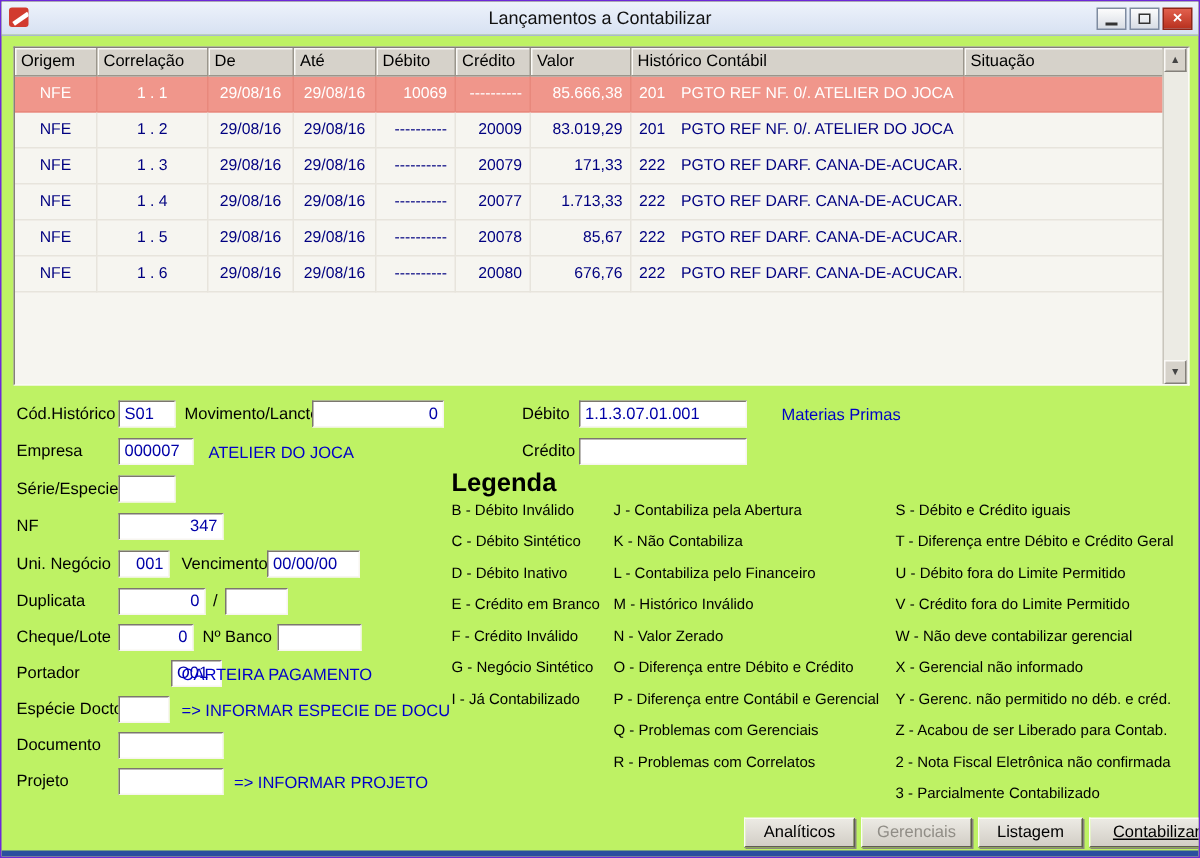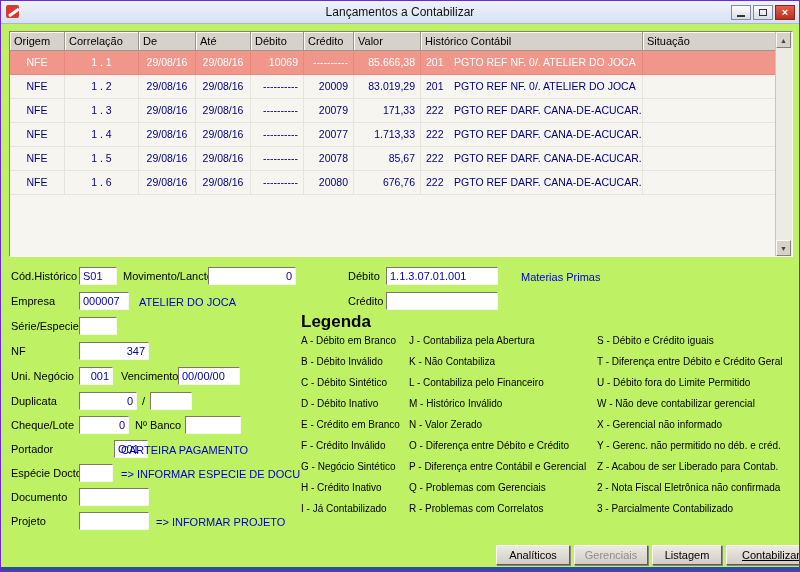--- a/index.html
+++ b/index.html
@@ -224,45 +224,44 @@
 
   <span class="lbl" style="left:10px;top:490px">Documento</span>
   <input class="inp" style="left: 78px; top: 487px; width: 70px;" value="">
 
   <span class="lbl" style="left:10px;top:514px">Projeto</span>
   <input class="inp" style="left: 78px; top: 511px; width: 70px;" value="">
   <span class="hint" style="left:155px;top:515px">=&gt; INFORMAR PROJETO</span>
 
   <span class="legend-title" style="left:300px;top:311px;position:absolute">Legenda</span>
   <div class="lcol" style="left:300px;top:329px">
-    <div>A - Débito em Branco</div>
     <div>B - Débito Inválido</div>
     <div>C - Débito Sintético</div>
     <div>D - Débito Inativo</div>
     <div>E - Crédito em Branco</div>
     <div>F - Crédito Inválido</div>
     <div>G - Negócio Sintético</div>
-    <div>H - Crédito Inativo</div>
     <div>I - Já Contabilizado</div>
   </div>
   <div class="lcol" style="left:408px;top:329px">
     <div>J - Contabiliza pela Abertura</div>
     <div>K - Não Contabiliza</div>
     <div>L - Contabiliza pelo Financeiro</div>
     <div>M - Histórico Inválido</div>
     <div>N - Valor Zerado</div>
     <div>O - Diferença entre Débito e Crédito</div>
     <div>P - Diferença entre Contábil e Gerencial</div>
     <div>Q - Problemas com Gerenciais</div>
     <div>R - Problemas com Correlatos</div>
   </div>
   <div class="lcol" style="left:596px;top:329px">
     <div>S - Débito e Crédito iguais</div>
     <div>T - Diferença entre Débito e Crédito Geral</div>
     <div>U - Débito fora do Limite Permitido</div>
+    <div>V - Crédito fora do Limite Permitido</div>
     <div>W - Não deve contabilizar gerencial</div>
     <div>X - Gerencial não informado</div>
     <div>Y - Gerenc. não permitido no déb. e créd.</div>
     <div>Z - Acabou de ser Liberado para Contab.</div>
     <div>2 - Nota Fiscal Eletrônica não confirmada</div>
     <div>3 - Parcialmente Contabilizado</div>
   </div>
 
   <button class="btn" style="left:470px;width:74px">Analíticos</button>
   <button class="btn disabled" style="left:548px;width:74px">Gerenciais</button>

